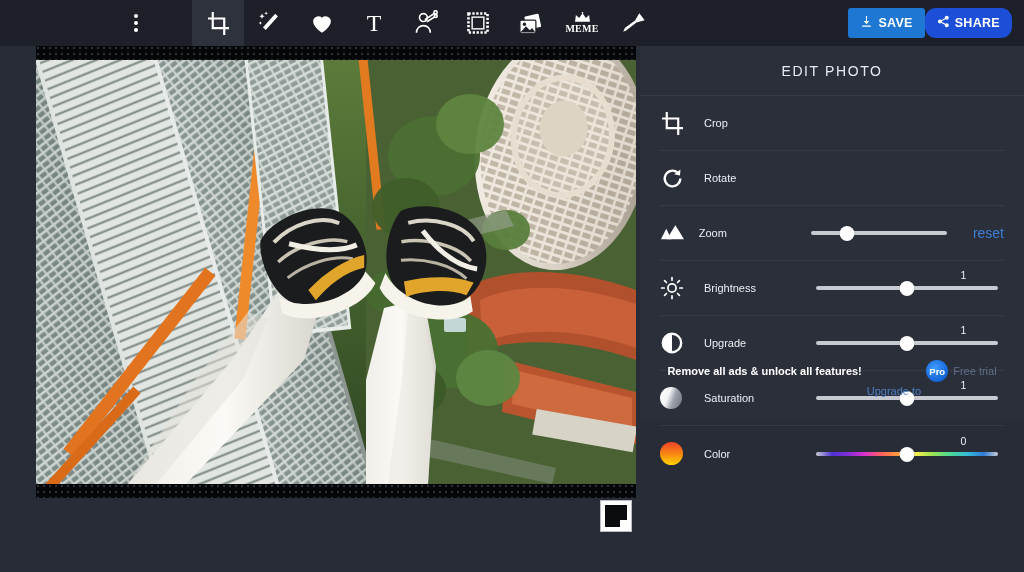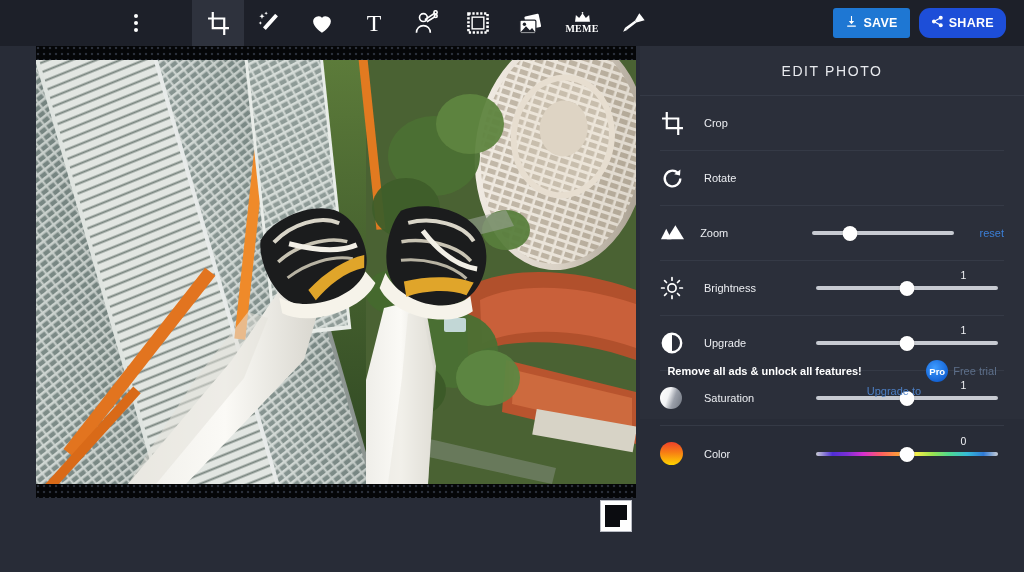--- a/index.html
+++ b/index.html
@@ -32,21 +32,21 @@
   .dots { display: flex; flex-direction: column; gap: 3px; align-items: center; }
   .dots i { width: 4px; height: 4px; border-radius: 50%; background: #fff; display: block; }
 
   .meme-ic { display:flex; flex-direction:column; align-items:center; justify-content:center; gap:1px; }
   .meme-ic .crown { }
   .meme-ic .mtxt {
     color:#fff; font-size:10px; font-weight:bold;
     font-family:"Liberation Serif", serif; letter-spacing:0.2px; line-height:1;
   }
 
-  .tb-right { margin-left: auto; display: flex; align-items: center; gap: 9px; padding-right: 18px; }
+  .tb-right { margin-left: auto; display: flex; align-items: center; padding-right: 12px; }
   .btn {
     height: 30px; border-radius: 3px; border: 0;
     display: flex; align-items: center; gap: 5px;
     padding: 0 12px; color: #fff; font-size: 12.5px; font-weight: bold;
     letter-spacing: 0.3px; cursor: pointer;
     font-family: "Liberation Sans", sans-serif;
   }
   .btn-save { background: #1e77d3; }
   .btn-share { background: #1d4ed8; border-radius: 11px; }
 
@@ -133,21 +133,21 @@
   .knob {
     position: absolute; top: 8px; width: 15px; height: 15px; border-radius: 50%;
     background: #fff; box-shadow: 0 0 1px rgba(0,0,0,.45);
     transform: translateX(-50%); cursor: pointer;
   }
   .sval {
     position: absolute; top: -4px; font-size: 10.5px; color: #f0f1f4;
     transform: translateX(-50%);
   }
   .reset {
-    color: #3c7fd6; font-size: 11px; margin-left: 26px; cursor: pointer;
+    color: #3c7fd6; font-size: 14px; margin-left: 26px; cursor: pointer;
   }
 
   .promo {
     position: absolute; left: 0; bottom: 22px; width: 384px;
     display: flex; align-items: center; justify-content: center; gap: 5px;
     font-size: 11px; white-space: nowrap;
   }
   .promo .p1 { color: #ffffff; font-weight: bold; }
   .promo .p2 { color: #4c7fc4; margin-top: 40px; }
   .promo .pro {

